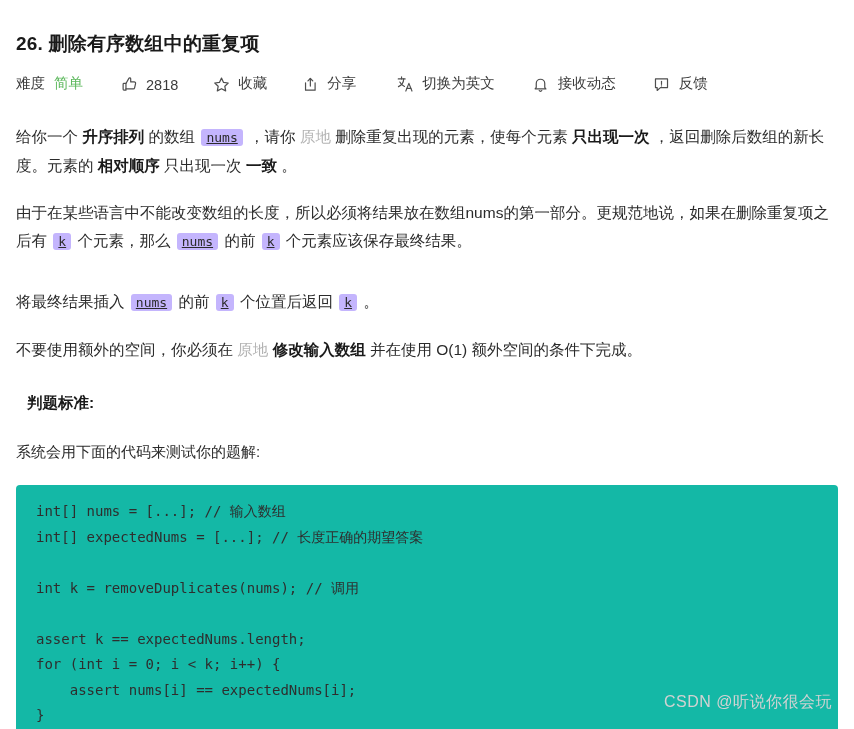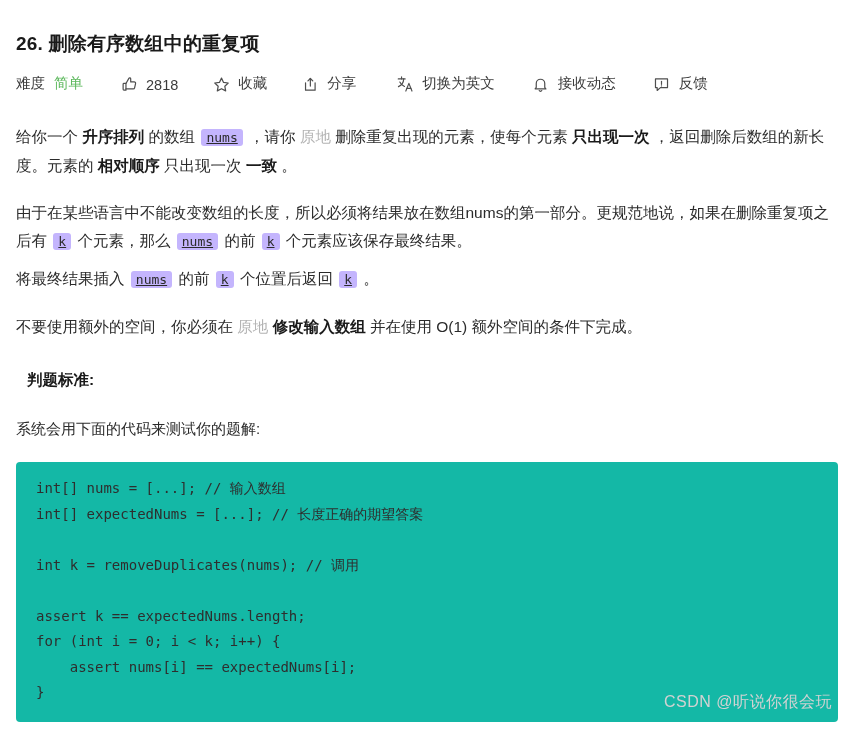--- a/index.html
+++ b/index.html
@@ -76,21 +76,21 @@
 
   
   .para {
     font-size: 15.5px;
     line-height: 28px;
     color: #2b2b2b;
     margin: 0;
   }
   .p1 { margin-top: 30px; }
   .p2 { margin-top: 19px; }
-  .p3 { margin-top: 9px; }
+  .p3 { margin-top: 32px; }
   .p4 { margin-top: 19px; }
 
   .b { font-weight: bold; color: #1a1a1a; }
   .lnk { color: #b3b3b3; }
 
   code.inl {
     font-family: "DejaVu Sans Mono", "Liberation Mono", monospace;
     background: #c4b5fd;
     border-radius: 3px;
     padding: 1px 5px;

